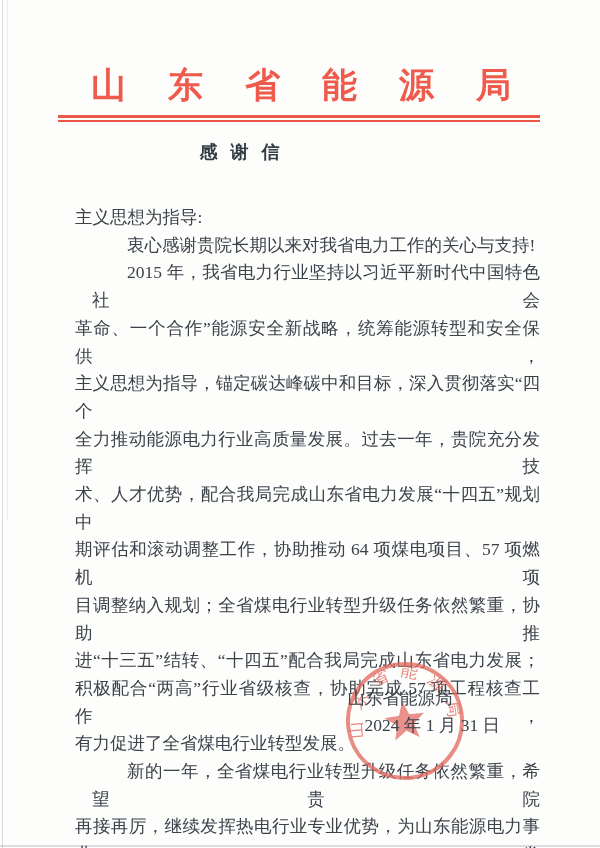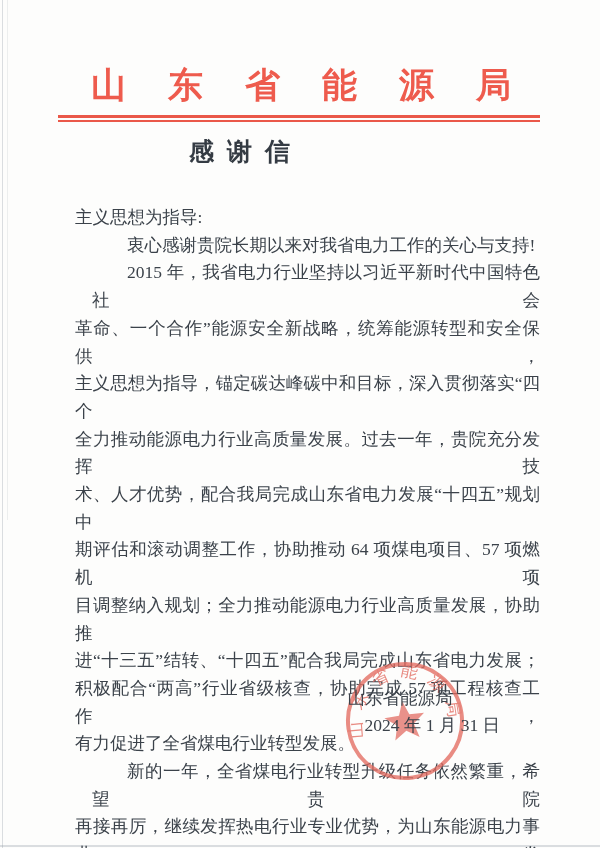--- a/index.html
+++ b/index.html
@@ -16,21 +16,21 @@
     position:absolute; top:66px; left:91px;
     font-size:35px; font-weight:bold; color:#ee5b4d;
     letter-spacing:42px; white-space:nowrap; line-height:40px;
   }
   .red-rule{
     position:absolute; top:115px; left:58px; width:482px; height:2px;
     border-top:3px solid #ea5849; border-bottom:2px solid #ea5849;
   }
   .letter-title{
     position:absolute; top:136px; left:0; width:479px;
-    text-align:center; font-size:25px; font-weight:600; color:#343b43;
+    text-align:center; font-size:18px; font-weight:600; color:#343b43;
     letter-spacing:13px; text-indent:13px; line-height:32px;
   }
   .body-block{
     position:absolute; top:204px; left:75px; width:465px;
     font-size:17.5px; line-height:27.7px; color:#3b424a;
   }
   .line{text-align:justify; text-align-last:justify;}
   .line.nojust{text-align:left; text-align-last:auto;}
   .line.indent{text-indent:35px;margin-left:17px;}
   .sig-org{
@@ -63,21 +63,21 @@
 
   <div class="body-block">
       <div class="line nojust">主义思想为指导:</div>
       <div class="line indent nojust">衷心感谢贵院长期以来对我省电力工作的关心与支持!</div>
       <div class="line indent">2015 年，我省电力行业坚持以习近平新时代中国特色社会</div>
       <div class="line">革命、一个合作”能源安全新战略，统筹能源转型和安全保供，</div>
       <div class="line">主义思想为指导，锚定碳达峰碳中和目标，深入贯彻落实“四个</div>
       <div class="line">全力推动能源电力行业高质量发展。过去一年，贵院充分发挥技</div>
       <div class="line">术、人才优势，配合我局完成山东省电力发展“十四五”规划中</div>
       <div class="line">期评估和滚动调整工作，协助推动 64 项煤电项目、57 项燃机项</div>
-      <div class="line">目调整纳入规划；全力推动能源电力行业高质量发展，协助推</div>
+      <div class="line">目调整纳入规划；全省煤电行业转型升级任务依然繁重，协助推</div>
       <div class="line">进“十三五”结转、“十四五”配合我局完成山东省电力发展；</div>
       <div class="line">积极配合“两高”行业省级核查，协助完成 57 项工程核查工作，</div>
       <div class="line nojust">有力促进了全省煤电行业转型发展。</div>
       <div class="line indent">新的一年，全省煤电行业转型升级任务依然繁重，希望贵院</div>
       <div class="line">再接再厉，继续发挥热电行业专业优势，为山东能源电力事业发</div>
     </div>
 
   <svg class="seal" viewBox="0 0 130 130" xmlns="http://www.w3.org/2000/svg">
     <defs>
       <path id="sealArc" d="M 26.9 87 A 44 44 0 1 1 103.1 87" fill="none"></path>

